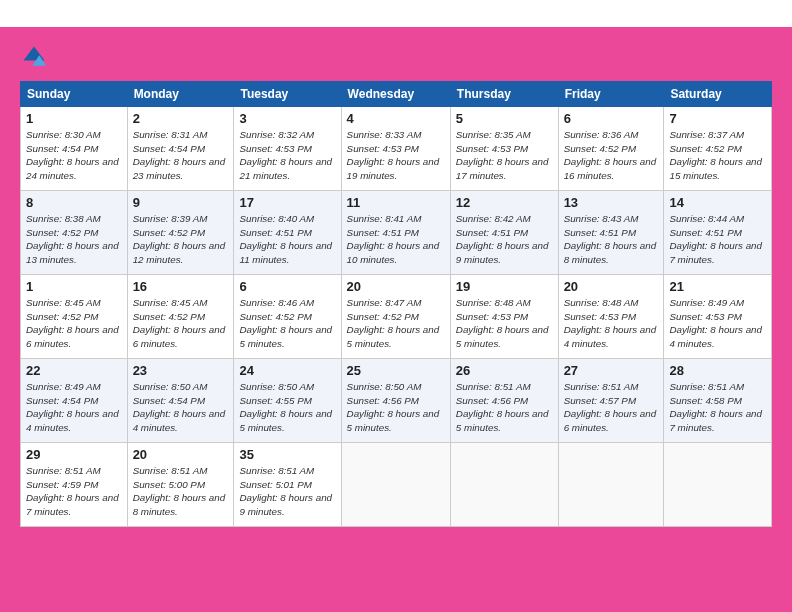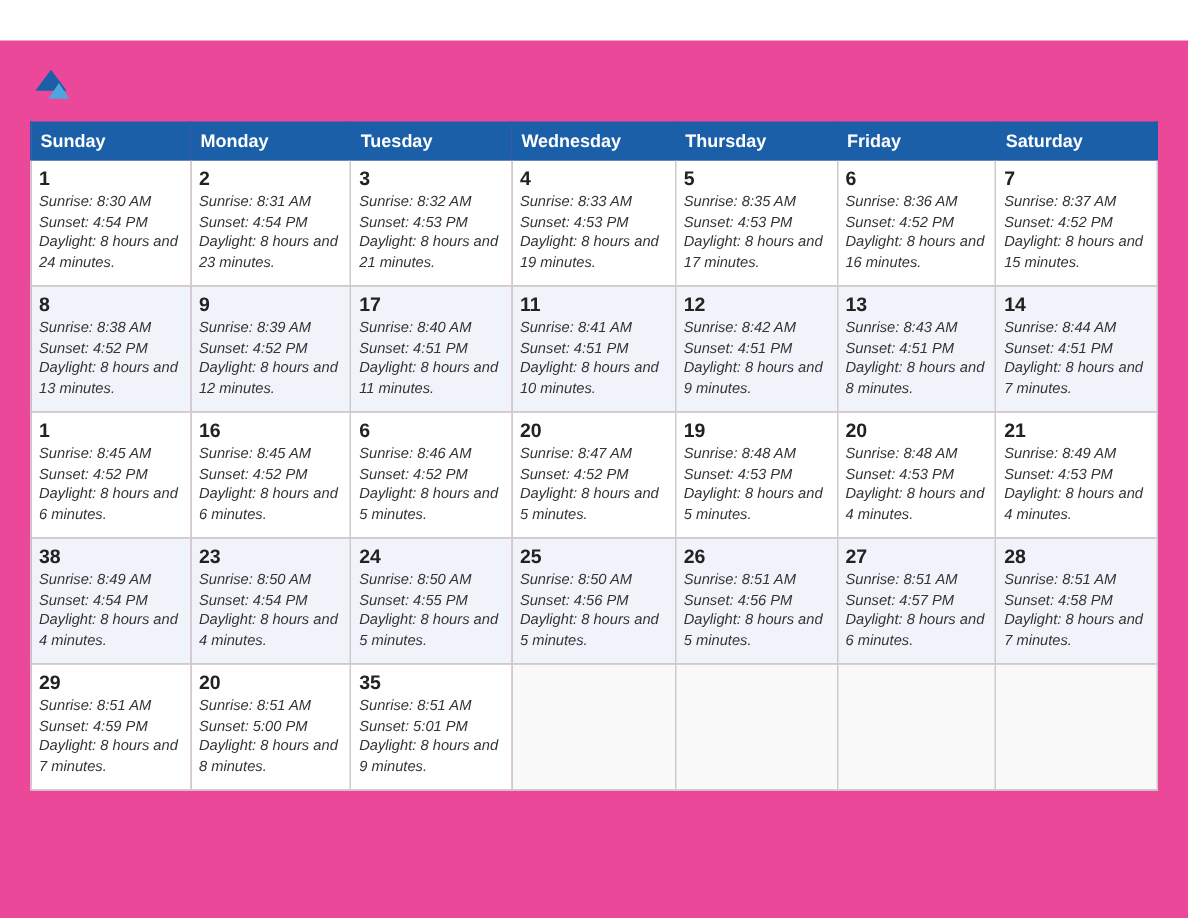--- a/index.html
+++ b/index.html
@@ -217,21 +217,21 @@
             <div class="day-num">20</div>
             <div class="day-info">Sunrise: 8:48 AM<br>Sunset: 4:53 PM<br>Daylight: 8 hours and 4 minutes.</div>
           </td>
           <td>
             <div class="day-num">21</div>
             <div class="day-info">Sunrise: 8:49 AM<br>Sunset: 4:53 PM<br>Daylight: 8 hours and 4 minutes.</div>
           </td>
         </tr>
         <tr>
           <td>
-            <div class="day-num">38</div>
+            <div class="day-num">22</div>
             <div class="day-info">Sunrise: 8:49 AM<br>Sunset: 4:54 PM<br>Daylight: 8 hours and 4 minutes.</div>
           </td>
           <td>
             <div class="day-num">23</div>
             <div class="day-info">Sunrise: 8:50 AM<br>Sunset: 4:54 PM<br>Daylight: 8 hours and 4 minutes.</div>
           </td>
           <td>
             <div class="day-num">24</div>
             <div class="day-info">Sunrise: 8:50 AM<br>Sunset: 4:55 PM<br>Daylight: 8 hours and 5 minutes.</div>
           </td>

